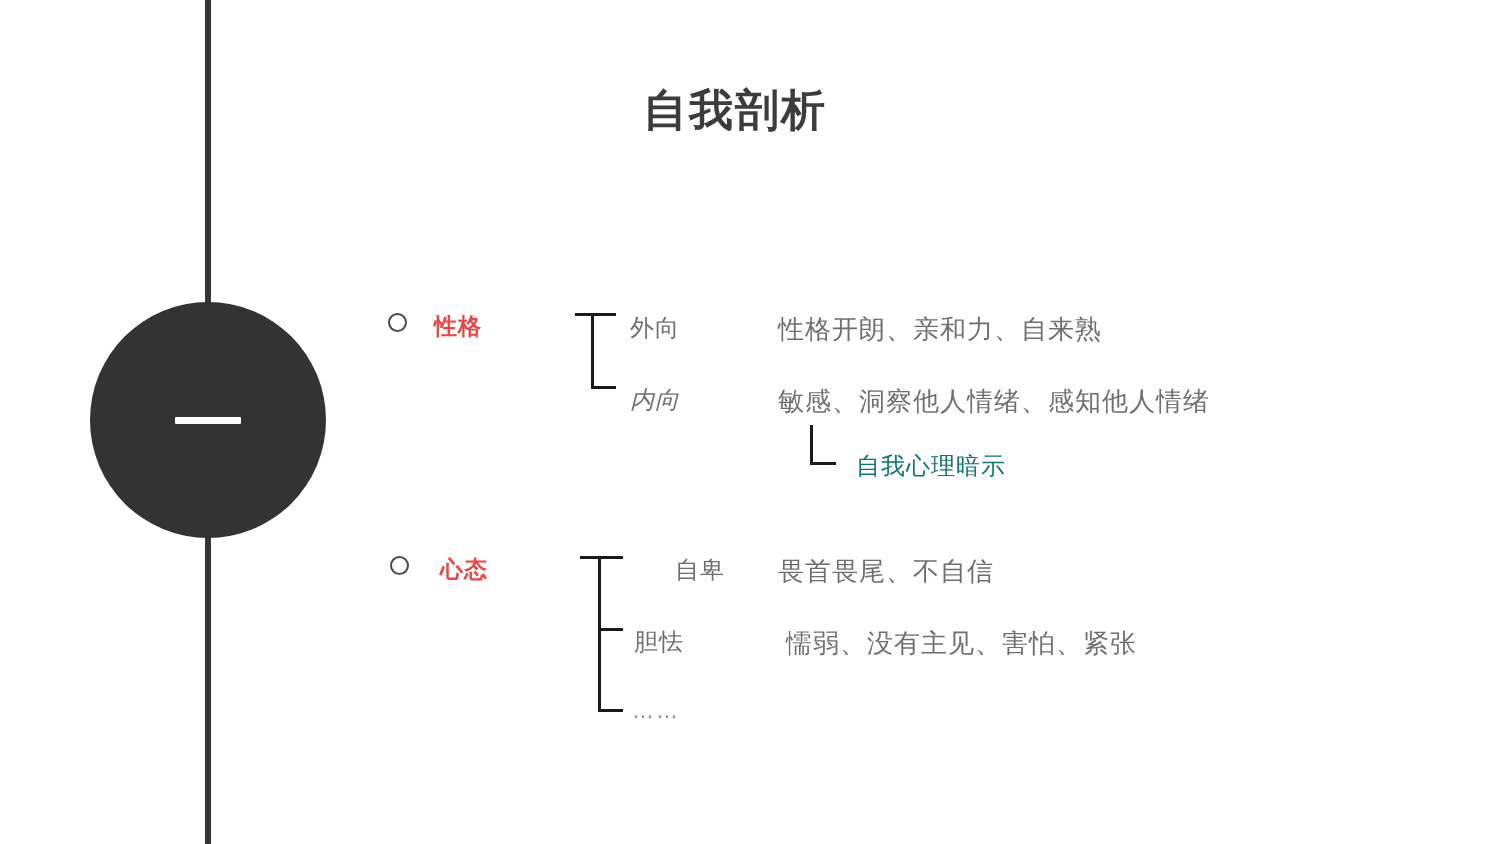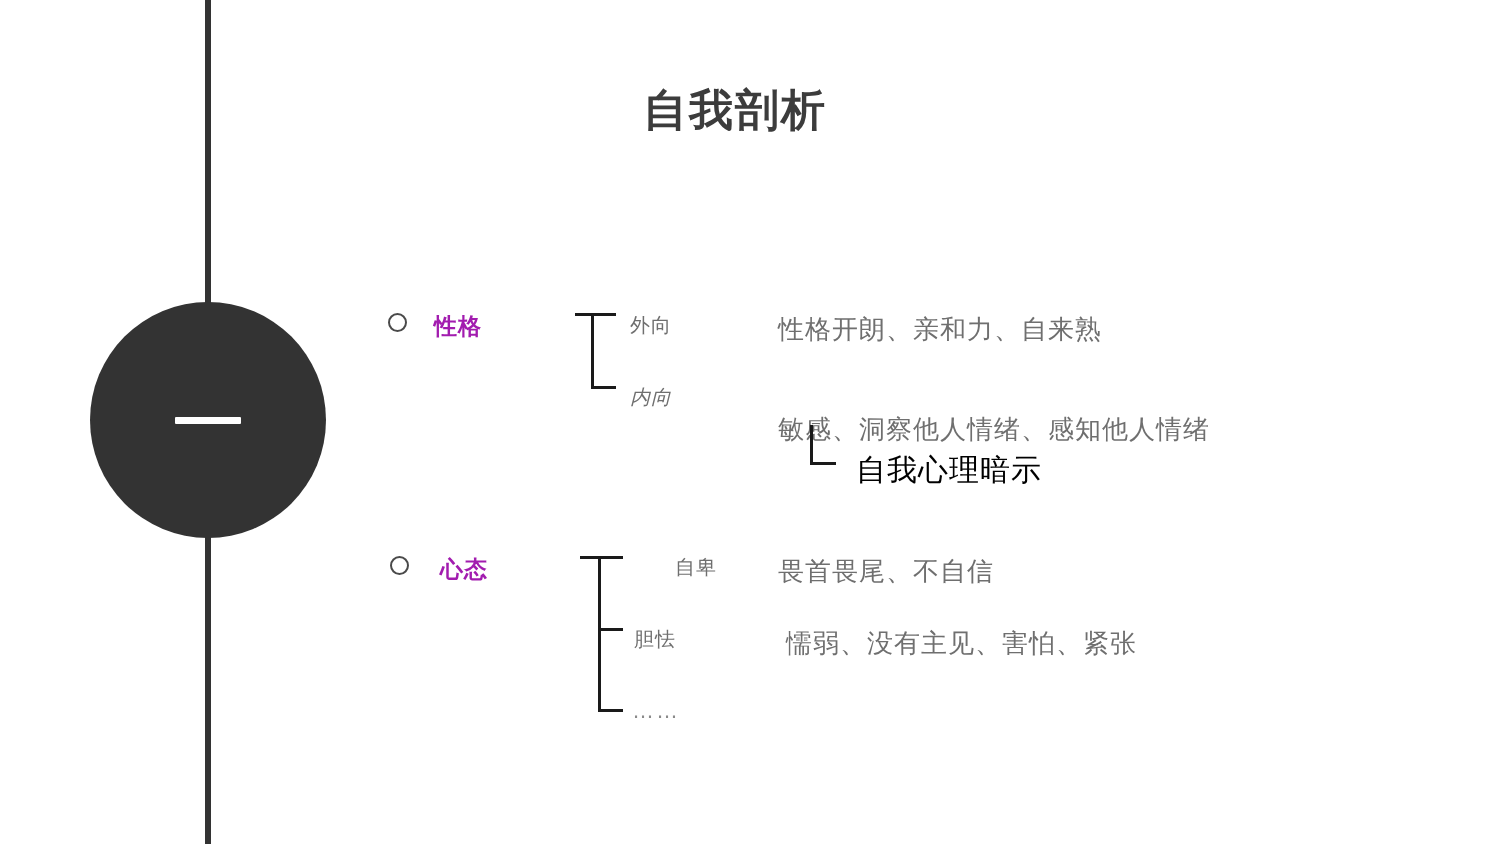--- a/index.html
+++ b/index.html
@@ -68,56 +68,56 @@
     width: 19px;
     height: 19px;
     border: 2px solid #4a4a4a;
     border-radius: 50%;
     box-sizing: border-box;
   }
   .group-label {
     position: absolute;
     font-size: 23px;
     font-weight: bold;
-    color: #a21caf;
+    color: #ef4444;
     letter-spacing: 1px;
     white-space: nowrap;
   }
 
   
   .bracket-stem {
     position: absolute;
     width: 3px;
     background: #1a1a1a;
   }
   .bracket-arm {
     position: absolute;
     height: 3px;
     background: #1a1a1a;
   }
 
   
   .branch-label {
     position: absolute;
-    font-size: 20px;
+    font-size: 24px;
     color: #6f6f6f;
     letter-spacing: 1px;
     white-space: nowrap;
   }
   .detail-text {
     position: absolute;
     font-size: 26px;
     color: #6f6f6f;
     letter-spacing: 1px;
     white-space: nowrap;
   }
   .sub-text {
     position: absolute;
-    font-size: 30px;
-    color: #000000;
+    font-size: 24px;
+    color: #0f766e;
     letter-spacing: 1px;
     white-space: nowrap;
   }
   .ellipsis-label {
     position: absolute;
     font-size: 22px;
     color: #8a8a8a;
     letter-spacing: 2px;
     white-space: nowrap;
   }
@@ -137,21 +137,21 @@
   <div class="group-label" style="left:434px; top:311px;">性格</div>
 
   <div class="bracket-stem" style="left:591px; top:313px; height:76px;"></div>
   <div class="bracket-arm" style="left:575px; top:313px; width:41px;"></div>
   <div class="bracket-arm" style="left:591px; top:386px; width:25px;"></div>
 
   <div class="branch-label" style="left:630px; top:312px;">外向</div>
   <div class="detail-text" style="left:778px; top:312px;">性格开朗、亲和力、自来熟</div>
 
   <div class="branch-label" style="left:630px; top:384px;font-style:italic;">内向</div>
-  <div class="detail-text" style="left:778px; top:384px;margin-top:28px;">敏感、洞察他人情绪、感知他人情绪</div>
+  <div class="detail-text" style="left:778px; top:384px;">敏感、洞察他人情绪、感知他人情绪</div>
 
   <div class="bracket-stem" style="left:810px; top:425px; height:40px;"></div>
   <div class="bracket-arm" style="left:810px; top:462px; width:26px;"></div>
   <div class="sub-text" style="left:856px; top:450px;">自我心理暗示</div>
 
   <div class="group-bullet" style="left:390px; top:556px;"></div>
   <div class="group-label" style="left:440px; top:554px;text-align:center;">心态</div>
 
   <div class="bracket-stem" style="left:598px; top:556px; height:156px;"></div>
   <div class="bracket-arm" style="left:580px; top:556px; width:43px;"></div>

